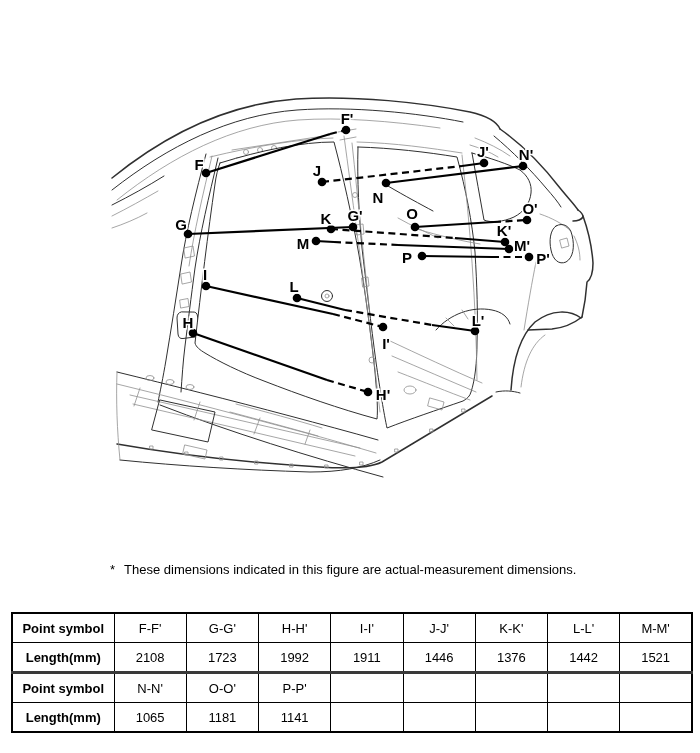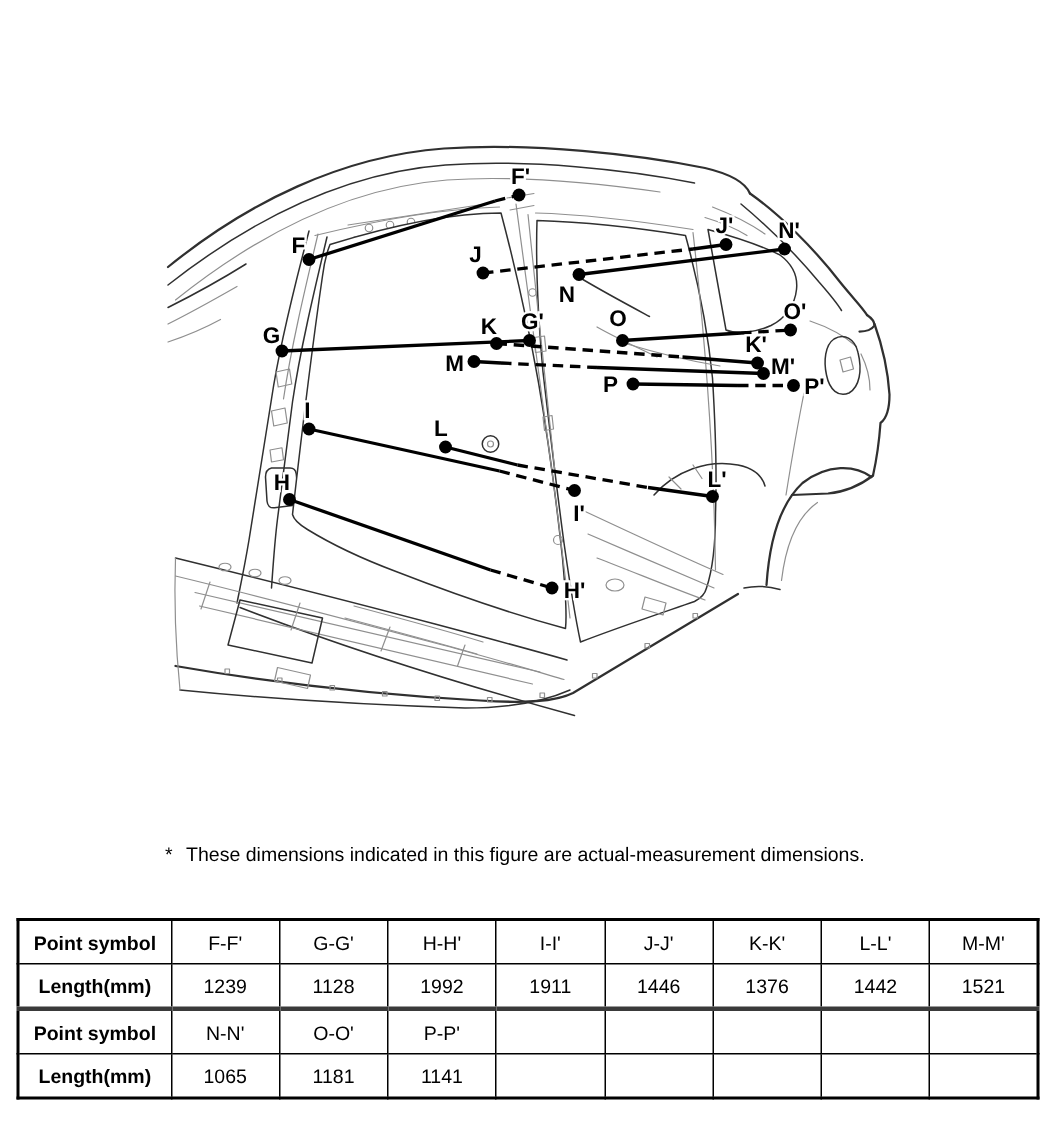--- a/index.html
+++ b/index.html
@@ -222,22 +222,22 @@
         <td class="b">G-G'</td>
         <td class="b">H-H'</td>
         <td class="b">I-I'</td>
         <td class="b">J-J'</td>
         <td class="b">K-K'</td>
         <td class="b">L-L'</td>
         <td class="b">M-M'</td>
       </tr>
       <tr>
         <th>Length(mm)</th>
-        <td>1239</td>
-        <td>1128</td>
+        <td>2108</td>
+        <td>1723</td>
         <td>1992</td>
         <td>1911</td>
         <td>1446</td>
         <td>1376</td>
         <td>1442</td>
         <td>1521</td>
       </tr>
       <tr class="sep">
         <th>Point symbol</th>
         <td class="b">N-N'</td>

